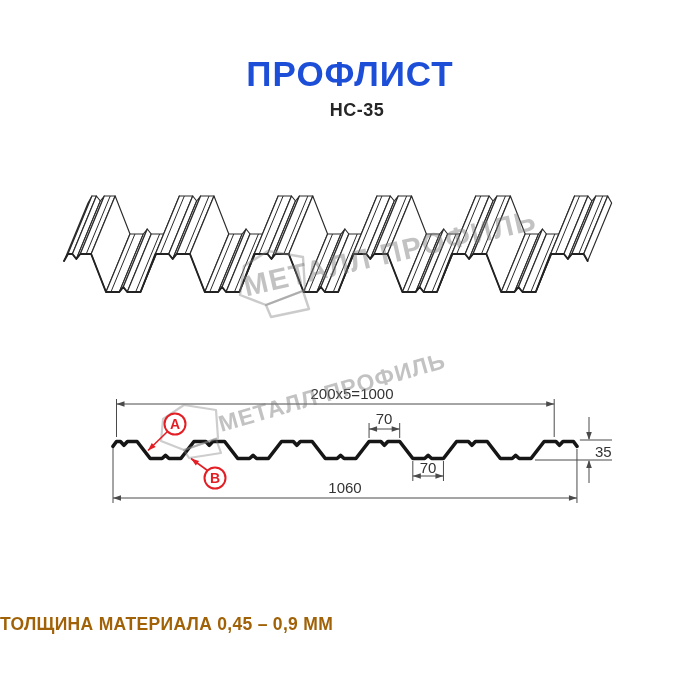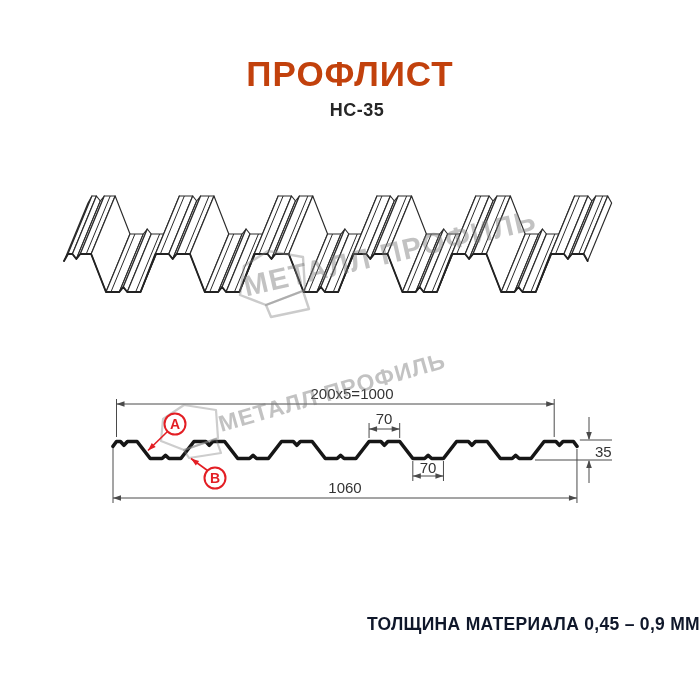--- a/index.html
+++ b/index.html
@@ -1,23 +1,23 @@
 <!DOCTYPE html>
 <html><head>
 <meta charset="utf-8">
 <style>
   html,body{margin:0;padding:0;background:#fff;}
   .page{position:relative;width:700px;height:700px;background:#ffffff;overflow:hidden;
         font-family:"Liberation Sans",sans-serif;}
   .title{position:absolute;top:54px;left:0;width:700px;text-align:center;
-         font-size:35px;font-weight:bold;letter-spacing:1px;color:#c2410c;}
+         font-size:35px;font-weight:bold;letter-spacing:1px;color:#1d4ed8;}
   .subtitle{position:absolute;top:100px;left:0;width:700px;text-align:center;
             font-size:18px;font-weight:bold;letter-spacing:.5px;color:#262626;padding-left:7px;}
-  .footer{position:absolute;top:614px;left:0;width:700px;text-align:right;
-          font-size:17.5px;font-weight:bold;letter-spacing:.3px;color:#0f172a;}
+  .footer{position:absolute;top:614px;left:0;width:700px;text-align:left;
+          font-size:17.5px;font-weight:bold;letter-spacing:.3px;color:#a16207;}
   svg{position:absolute;left:0;top:180px;}
   text{font-family:"Liberation Sans",sans-serif;}
   .dimtxt{font-size:15px;fill:#333;}
   .marktxt{font-size:14px;font-weight:bold;}
   .wmtxt{font-weight:bold;}
 </style>
 </head>
 <body>
 
 <div class="page">

